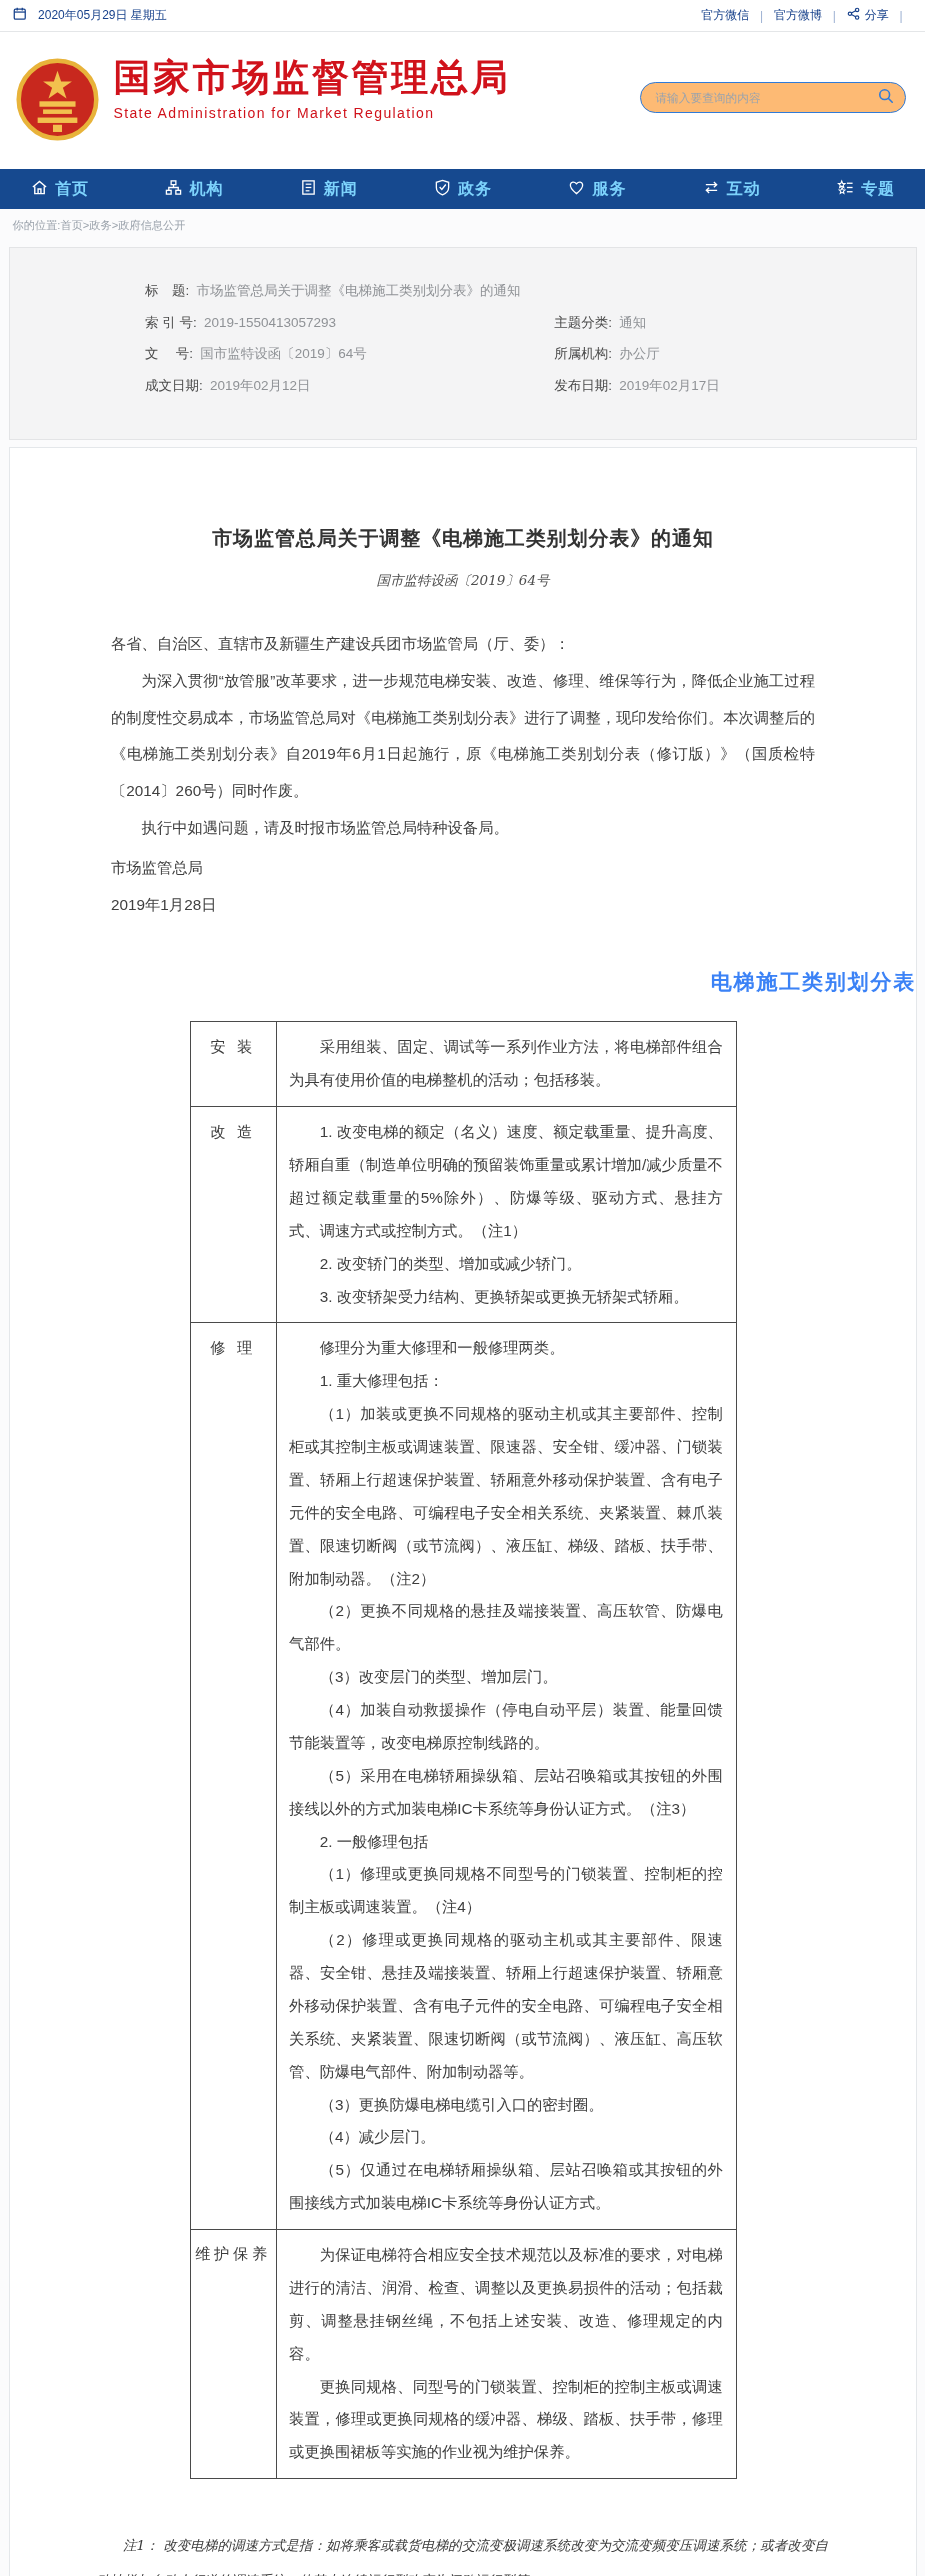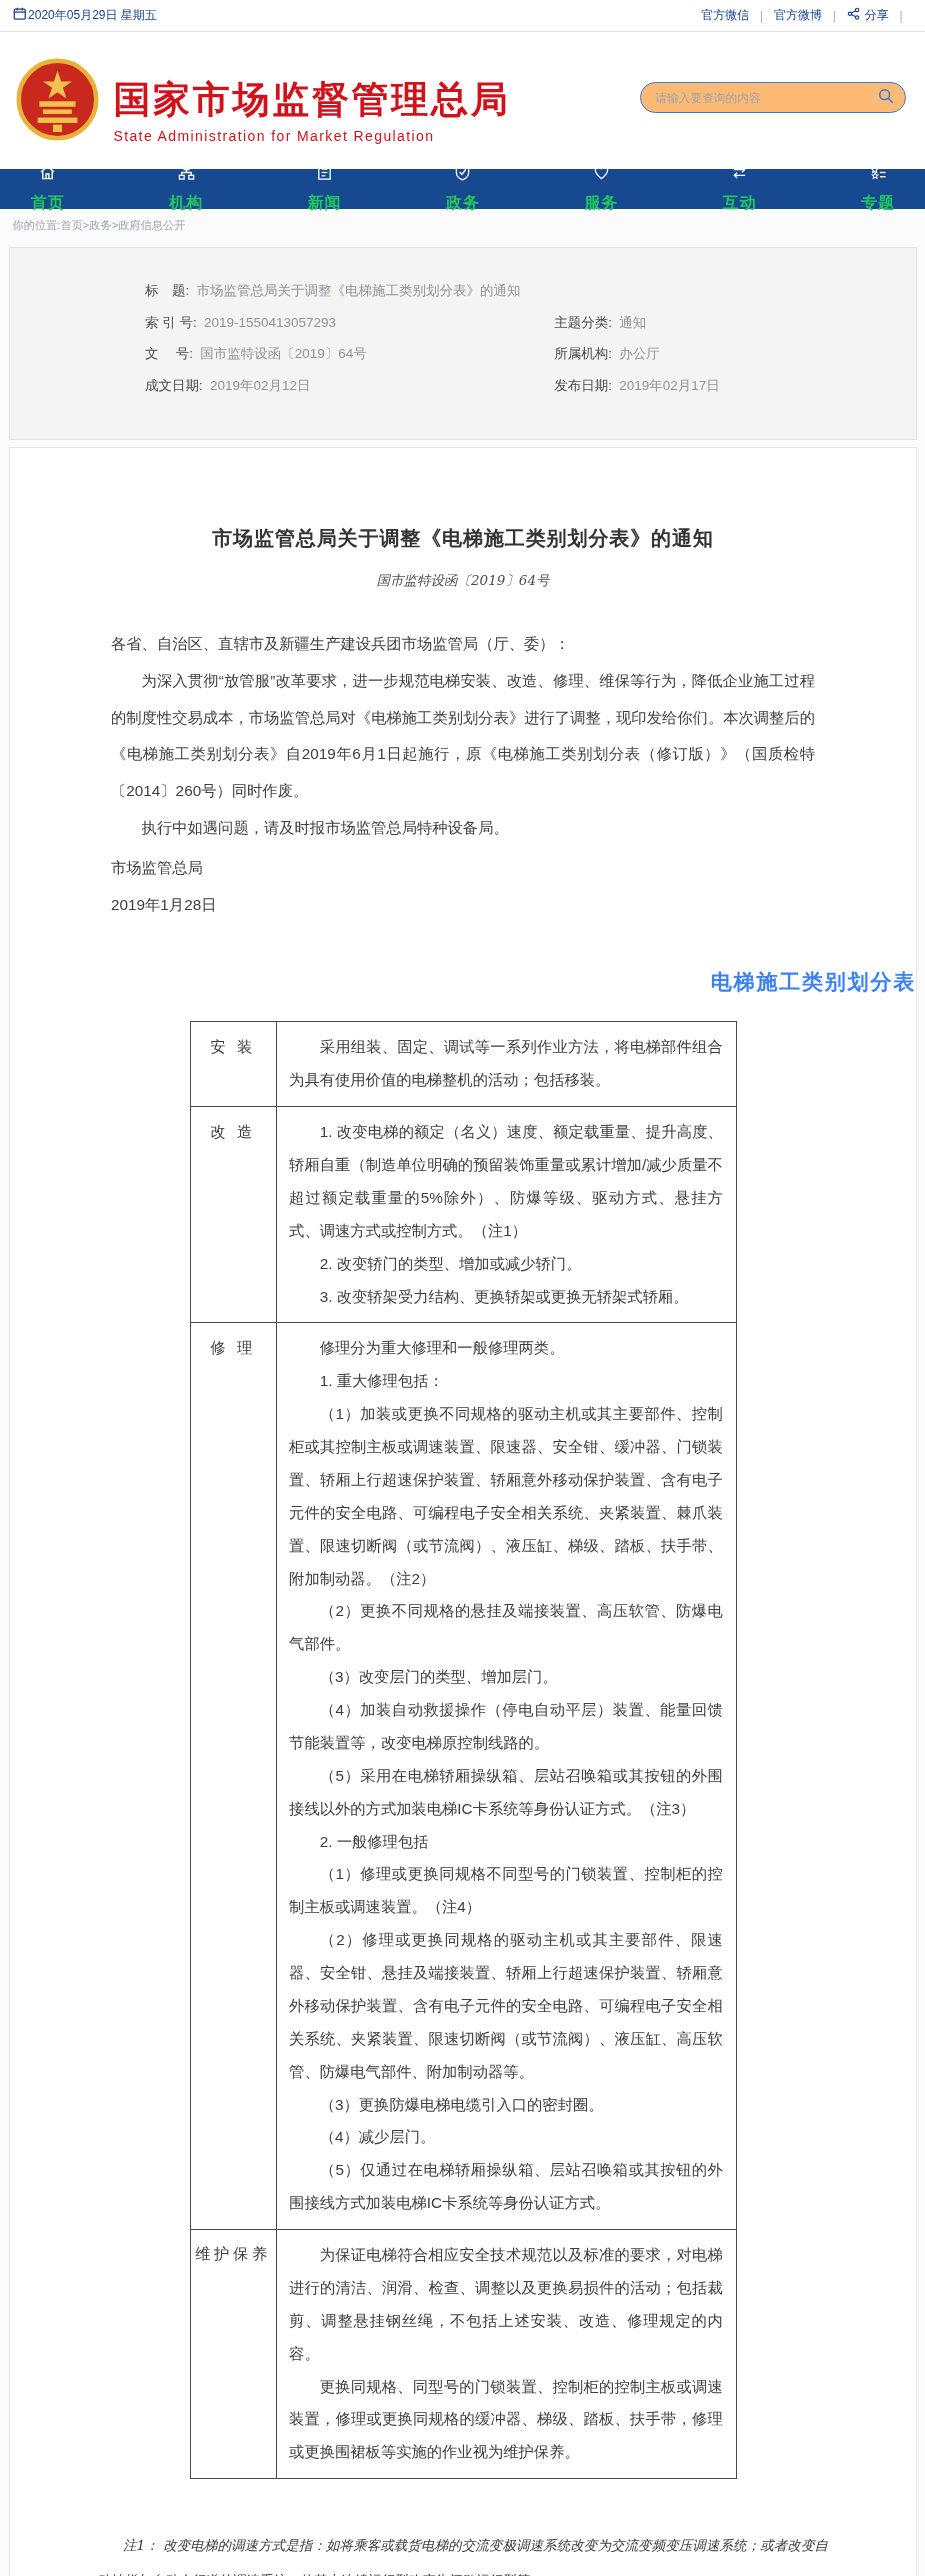--- a/index.html
+++ b/index.html
@@ -6,40 +6,40 @@
   html,body { background:#f3f4f5; }
   body {
     width:926px; margin:0 auto; background:#fbfbfc;
     font-family:"Liberation Sans","DejaVu Sans",sans-serif;
     color:#333; position:relative;
   }
   
   .topbar { height:32px; background:#fff; border-bottom:0.9px solid #e4e6e8;
     display:flex; align-items:center; justify-content:space-between; padding:0 12.6px; }
   .topbar, .topbar a { color:#17418b; font-size:12px; }
-  .topbar-left { display:flex; align-items:center; gap:2px; }
+  .topbar-left { display:flex; align-items:center; gap:12px; }
   .topbar-right { display:flex; align-items:center; }
   .topbar-right .tlink { cursor:pointer; display:flex; align-items:center; gap:4.5px; }
   .tsep { color:#9db1d2; margin:0 10.8px; }
   .icon-svg { display:inline-block; vertical-align:middle; }
   
   .site-header { height:137px; background:#fff; display:flex; align-items:center; padding:0 16px; position:relative; }
-  .logo-wrap { display:flex; align-items:flex-end; }
+  .logo-wrap { display:flex; align-items:flex-start; }
   .brand { margin-left:14.4px; }
   .brand-title { color:#d0121b; font-size:37px; font-weight:bold; letter-spacing:2.7px; line-height:1.1; }
   .brand-sub { color:#d0121b; font-size:14px; letter-spacing:1.4px; margin-top:7.2px; }
   .search-box { position:absolute; right:20px; top:50px; width:266px; height:31px;
     border:0.9px solid #2f7bd9; border-radius:15.3px; background:#fdba74;
     display:flex; align-items:center; padding:0 10.8px 0 14.4px; }
   .search-box input { flex:1; border:none; outline:none; font-size:11.7px; color:#444; background:transparent; font-family:inherit; }
   .search-box input::placeholder { color:#9aa3ad; }
   .search-btn { background:none; border:none; cursor:pointer; display:flex; }
   
   .mainnav { height:40px; background:#16498f; display:flex; align-items:center; padding:0 31px; justify-content:space-between; }
-  .nav-item { display:flex; align-items:center; gap:7.2px; color:#22c55e; font-size:16px; font-weight:bold; cursor:pointer; letter-spacing:0.9px;flex-direction:column; }
+  .nav-item { display:flex; align-items:center; gap:7.2px; color:#7dd3fc; font-size:16px; font-weight:bold; cursor:pointer; letter-spacing:0.9px; }
   
   .breadcrumb { padding:9px 12.6px 5.4px; font-size:11.2px; color:#9aa2ab; }
   
   .meta-panel { margin:9px 9px 0; background:#f4f4f5; border:0.9px solid #e3e4e6; padding:31px 27px 34px 135px; }
   .meta-row { display:flex; line-height:23.4px; margin-bottom:8px; font-size:13.5px; }
   .meta-col1 { width:55%; display:flex; }
   .meta-col2 { flex:1; display:flex; }
   .meta-label { color:#4a4a4a; white-space:nowrap; margin-right:7.2px; }
   .meta-value { color:#8f9296; }
   

